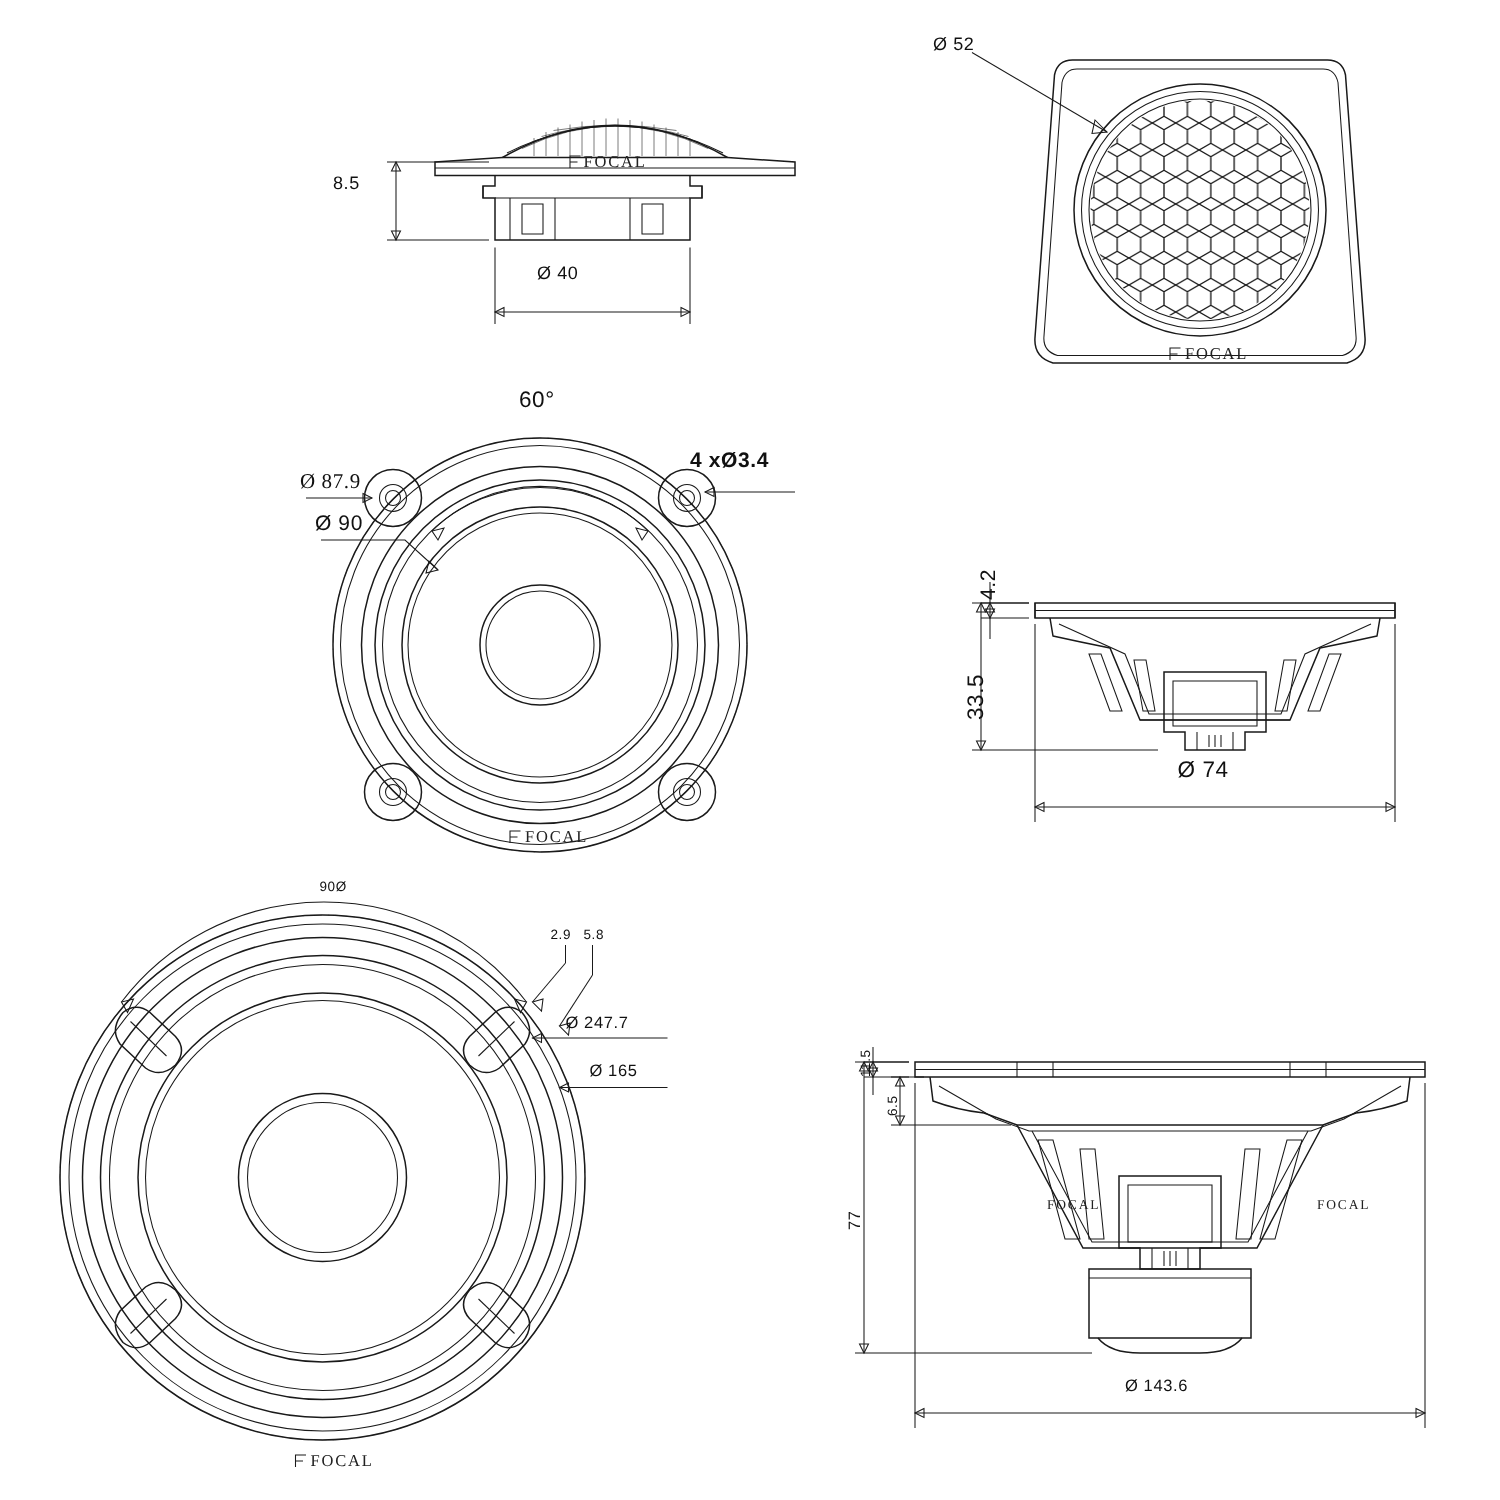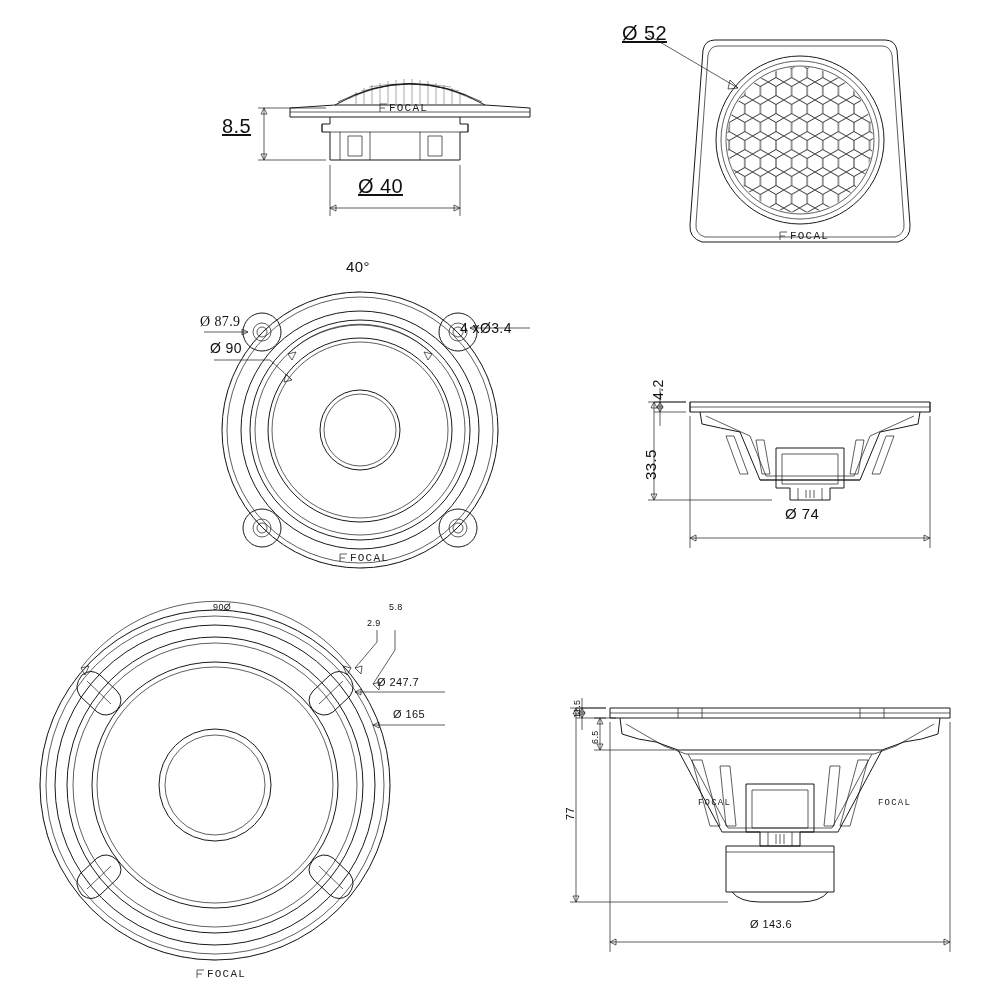--- a/index.html
+++ b/index.html
@@ -32,28 +32,28 @@
     position: absolute;
     font-family: "Liberation Sans", sans-serif;
     color: #111111;
     white-space: nowrap;
     letter-spacing: 0.4px;
   }
   .lbl.rot {
     transform: rotate(-90deg);
     transform-origin: left top;
   }
-  .f16 { font-size: 20px; text-decoration: underline; }
+  .f16 { font-size: 12px; }
   .f15 { font-size: 15px; }
   .f14 { font-size: 14px; }
   .f11 { font-size: 11px; }
   .f9  { font-size: 9px; }
   .brand {
     position: absolute;
-    font-family: Liberation Mono, monospace;
+    font-family: Liberation Serif, serif;
     color: #222;
     letter-spacing: 1.2px;
     white-space: nowrap;
   }
 </style>
 </head>
 <body>
 
 <div id="sheet">
 
@@ -184,24 +184,24 @@
       <path class="dim" d="M254 102 L262 104 L258 110 Z" fill="#1a1a1a"></path>
 
       <path class="dim" d="M34 82 L78 82"></path>
       <path class="dim" d="M72 79 L78 82 L72 85 Z" fill="#1a1a1a"></path>
       <path class="dim" d="M44 110 L100 110 L122 130"></path>
       <path class="dim" d="M116 124 L122 130 L114 132 Z" fill="#1a1a1a"></path>
       <path class="dim" d="M360 78 L300 78"></path>
       <path class="dim" d="M306 75 L300 78 L306 81 Z" fill="#1a1a1a"></path>
 
     </svg>
-    <div class="lbl f15" style="left:176px; top:8px;">40°</div>
+    <div class="lbl f15" style="left:176px; top:8px;">60°</div>
     <div class="lbl f14" style="left:30px; top:64px;font-family:Liberation Serif, serif;">Ø 87.9</div>
     <div class="lbl f14" style="left:40px; top:90px;">Ø 90</div>
-    <div class="lbl f14" style="left:290px; top:70px;">4 xØ3.4</div>
+    <div class="lbl f14" style="left:290px; top:48px;font-weight:bold;">4 xØ3.4</div>
     <div class="brand f11" style="left:180px; top:302px;">FOCAL</div>
     <svg style="position:absolute; left:168px; top:302px;" width="12" height="12">
       <path class="ln hair" d="M2 10 L2 2 L9 2 M2 6 L7 6"></path>
     </svg>
   </div>
 
   <div class="view" style="left:630px; top:340px; width:360px; height:250px;">
     <svg width="360" height="250" viewBox="0 0 360 250">
 
       <path class="ln thin" d="M60 62 L300 62 L300 72 L60 72 Z"></path>
@@ -287,23 +287,23 @@
       <path class="dim" d="M352 62 L330 88"></path>
       <path class="dim" d="M370 70 L348 104"></path>
       <path class="dim" d="M330 88 L337 86 L336 94 Z" fill="#1a1a1a"></path>
       <path class="dim" d="M348 104 L355 102 L354 110 Z" fill="#1a1a1a"></path>
       <path class="dim" d="M330 112 L420 112"></path>
       <path class="dim" d="M336 109 L330 112 L336 115 Z" fill="#1a1a1a"></path>
       <path class="dim" d="M348 145 L420 145"></path>
       <path class="dim" d="M354 142 L348 145 L354 148 Z" fill="#1a1a1a"></path>
 
     </svg>
-    <div class="lbl f9" style="left:178px; top:22px;padding-left:10px;">90Ø</div>
+    <div class="lbl f9" style="left:178px; top:6px;padding-left:10px;">90Ø</div>
     <div class="lbl f9" style="left:342px; top:38px;">2.9</div>
-    <div class="lbl f9" style="left:364px; top:22px;">5.8</div>
+    <div class="lbl f9" style="left:364px; top:38px;">5.8</div>
     <div class="lbl f11" style="left:352px; top:96px;">Ø 247.7</div>
     <div class="lbl f11" style="left:368px; top:128px;">Ø 165</div>
     <div class="brand f11" style="left:182px; top:388px;">FOCAL</div>
     <svg style="position:absolute; left:170px; top:388px;" width="12" height="12">
       <path class="ln hair" d="M2 10 L2 2 L9 2 M2 6 L7 6"></path>
     </svg>
   </div>
 
   <div class="view" style="left:560px; top:680px; width:430px; height:300px;">
     <svg width="430" height="300" viewBox="0 0 430 300">

